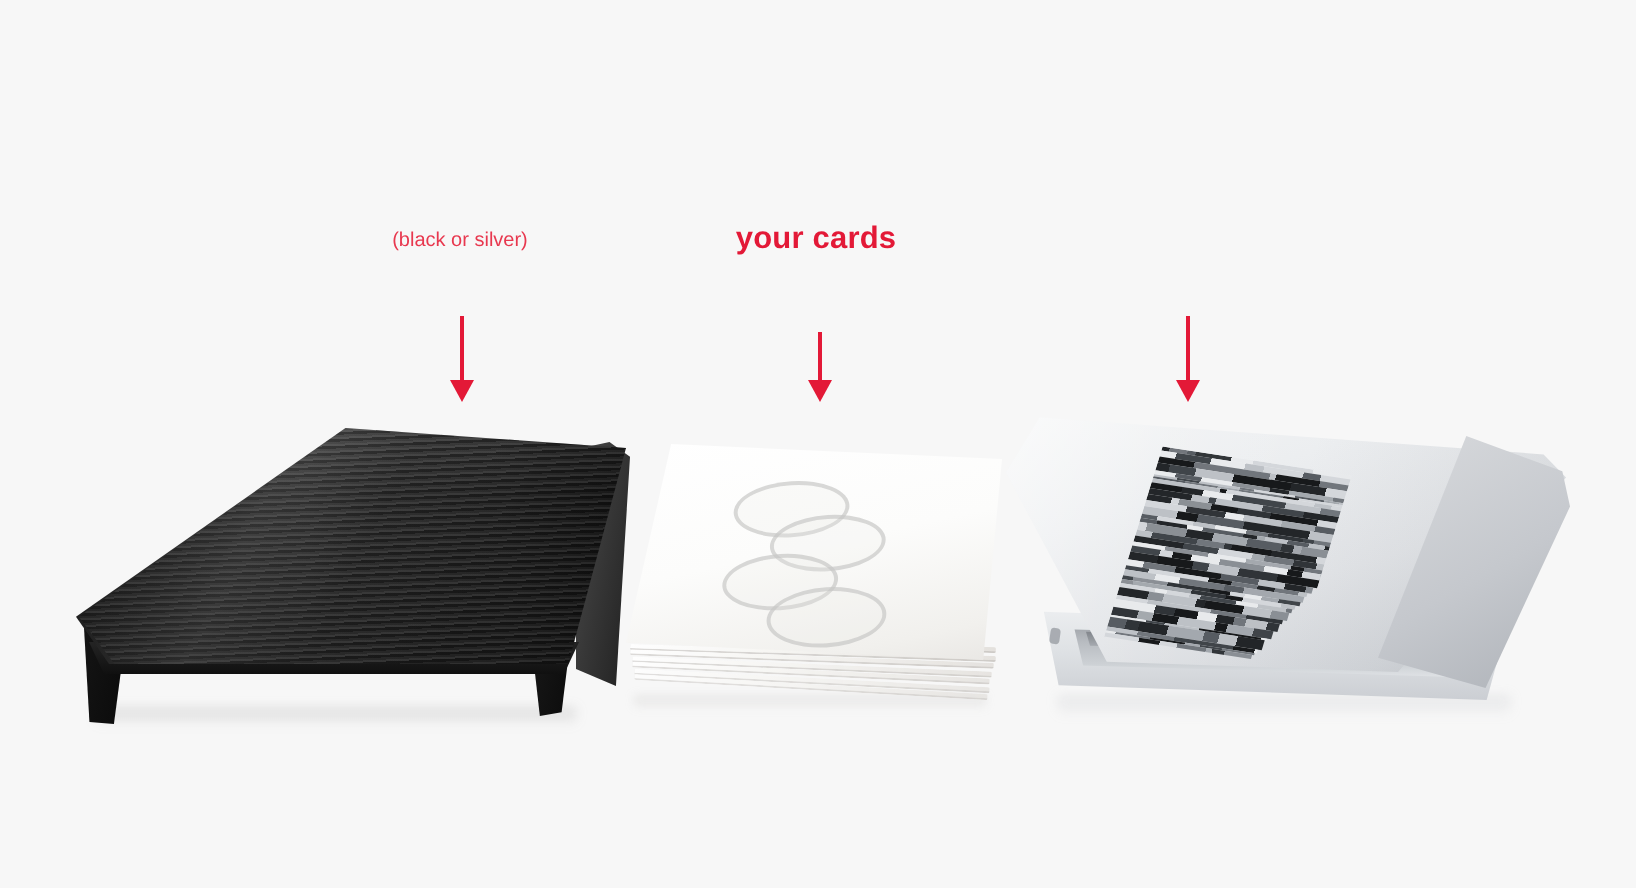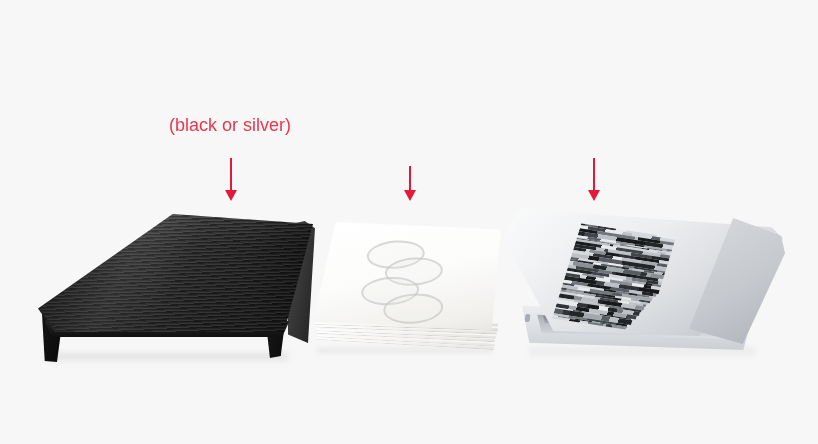--- a/index.html
+++ b/index.html
@@ -28,21 +28,21 @@
     user-select: none;
   }
   .ann-title {
     font-size: 15.5px;
     font-weight: bold;
     color: #e31937;
     letter-spacing: 0.1px;
     white-space: nowrap;
   }
   .ann-sub {
-    font-size: 18px;
+    font-size: 10px;
     font-weight: normal;
     color: #e8384f;
     margin-top: 4px;
     white-space: nowrap;
   }
 
   
   .arrow {
     position: absolute;
     width: 16px;
@@ -361,20 +361,24 @@
 <div id="scene">
 
   <div class="annotation" style="left:110px; top:112px; width:240px;">
     <div class="ann-sub">(black or silver)</div>
   </div>
   <div class="arrow" style="left:223px; top:158px; height:48px;">
     <div class="arrow-shaft" style="height:34px;"></div>
     <div class="arrow-head" style="top:32px;"></div>
   </div>
 
+  <div class="annotation" style="left:333px; top:112px; width:150px;">
+    <div class="ann-title">your cards</div>
+    <div class="ann-sub"></div>
+  </div>
   <div class="arrow" style="left:402px; top:166px; height:42px;">
     <div class="arrow-shaft" style="height:26px;"></div>
     <div class="arrow-head" style="top:24px;"></div>
   </div>
 
   <div class="arrow" style="left:586px; top:158px; height:48px;">
     <div class="arrow-shaft" style="height:34px;"></div>
     <div class="arrow-head" style="top:32px;"></div>
   </div>
 

